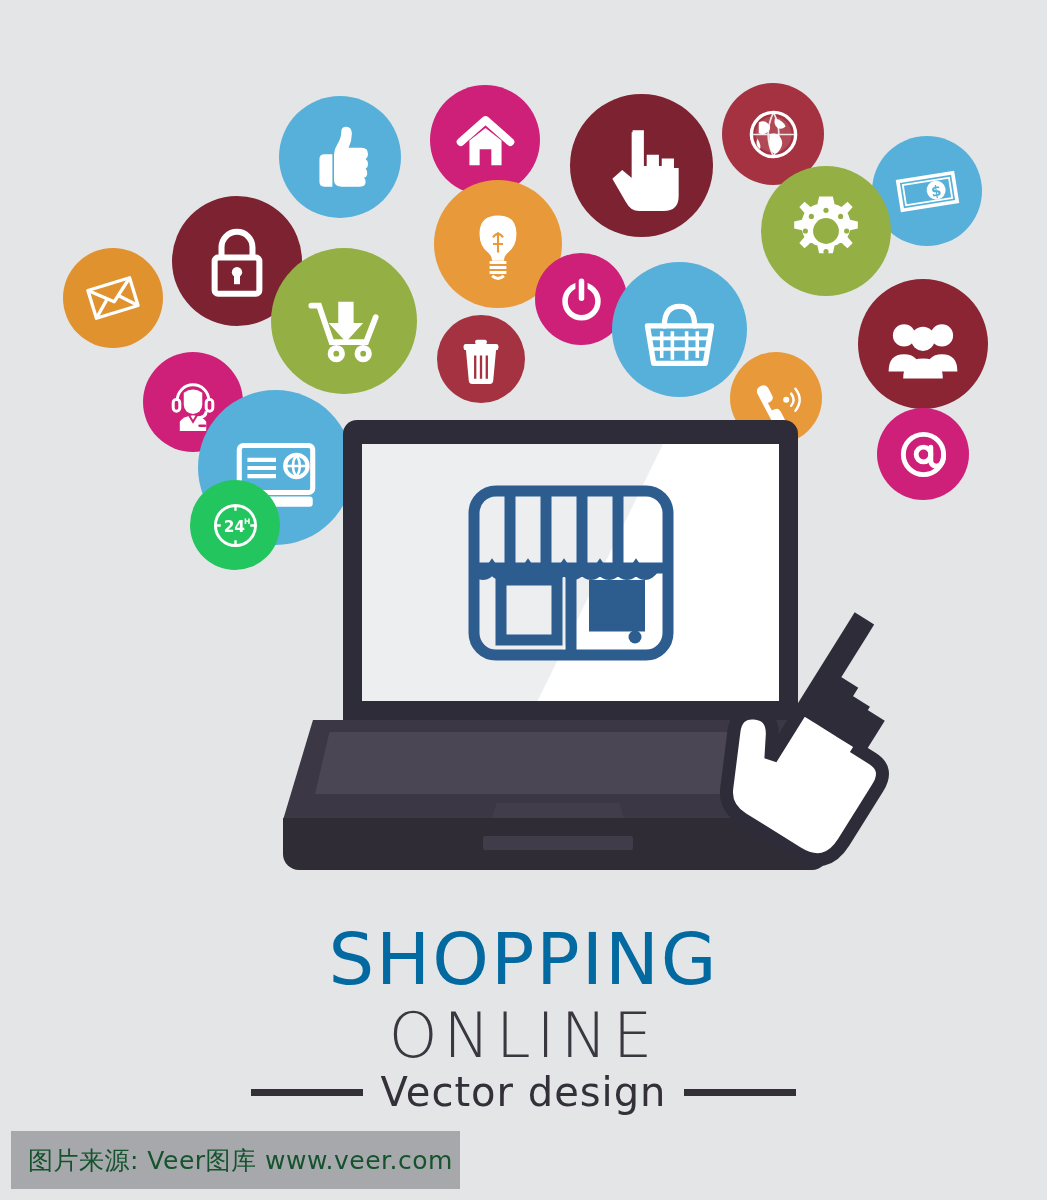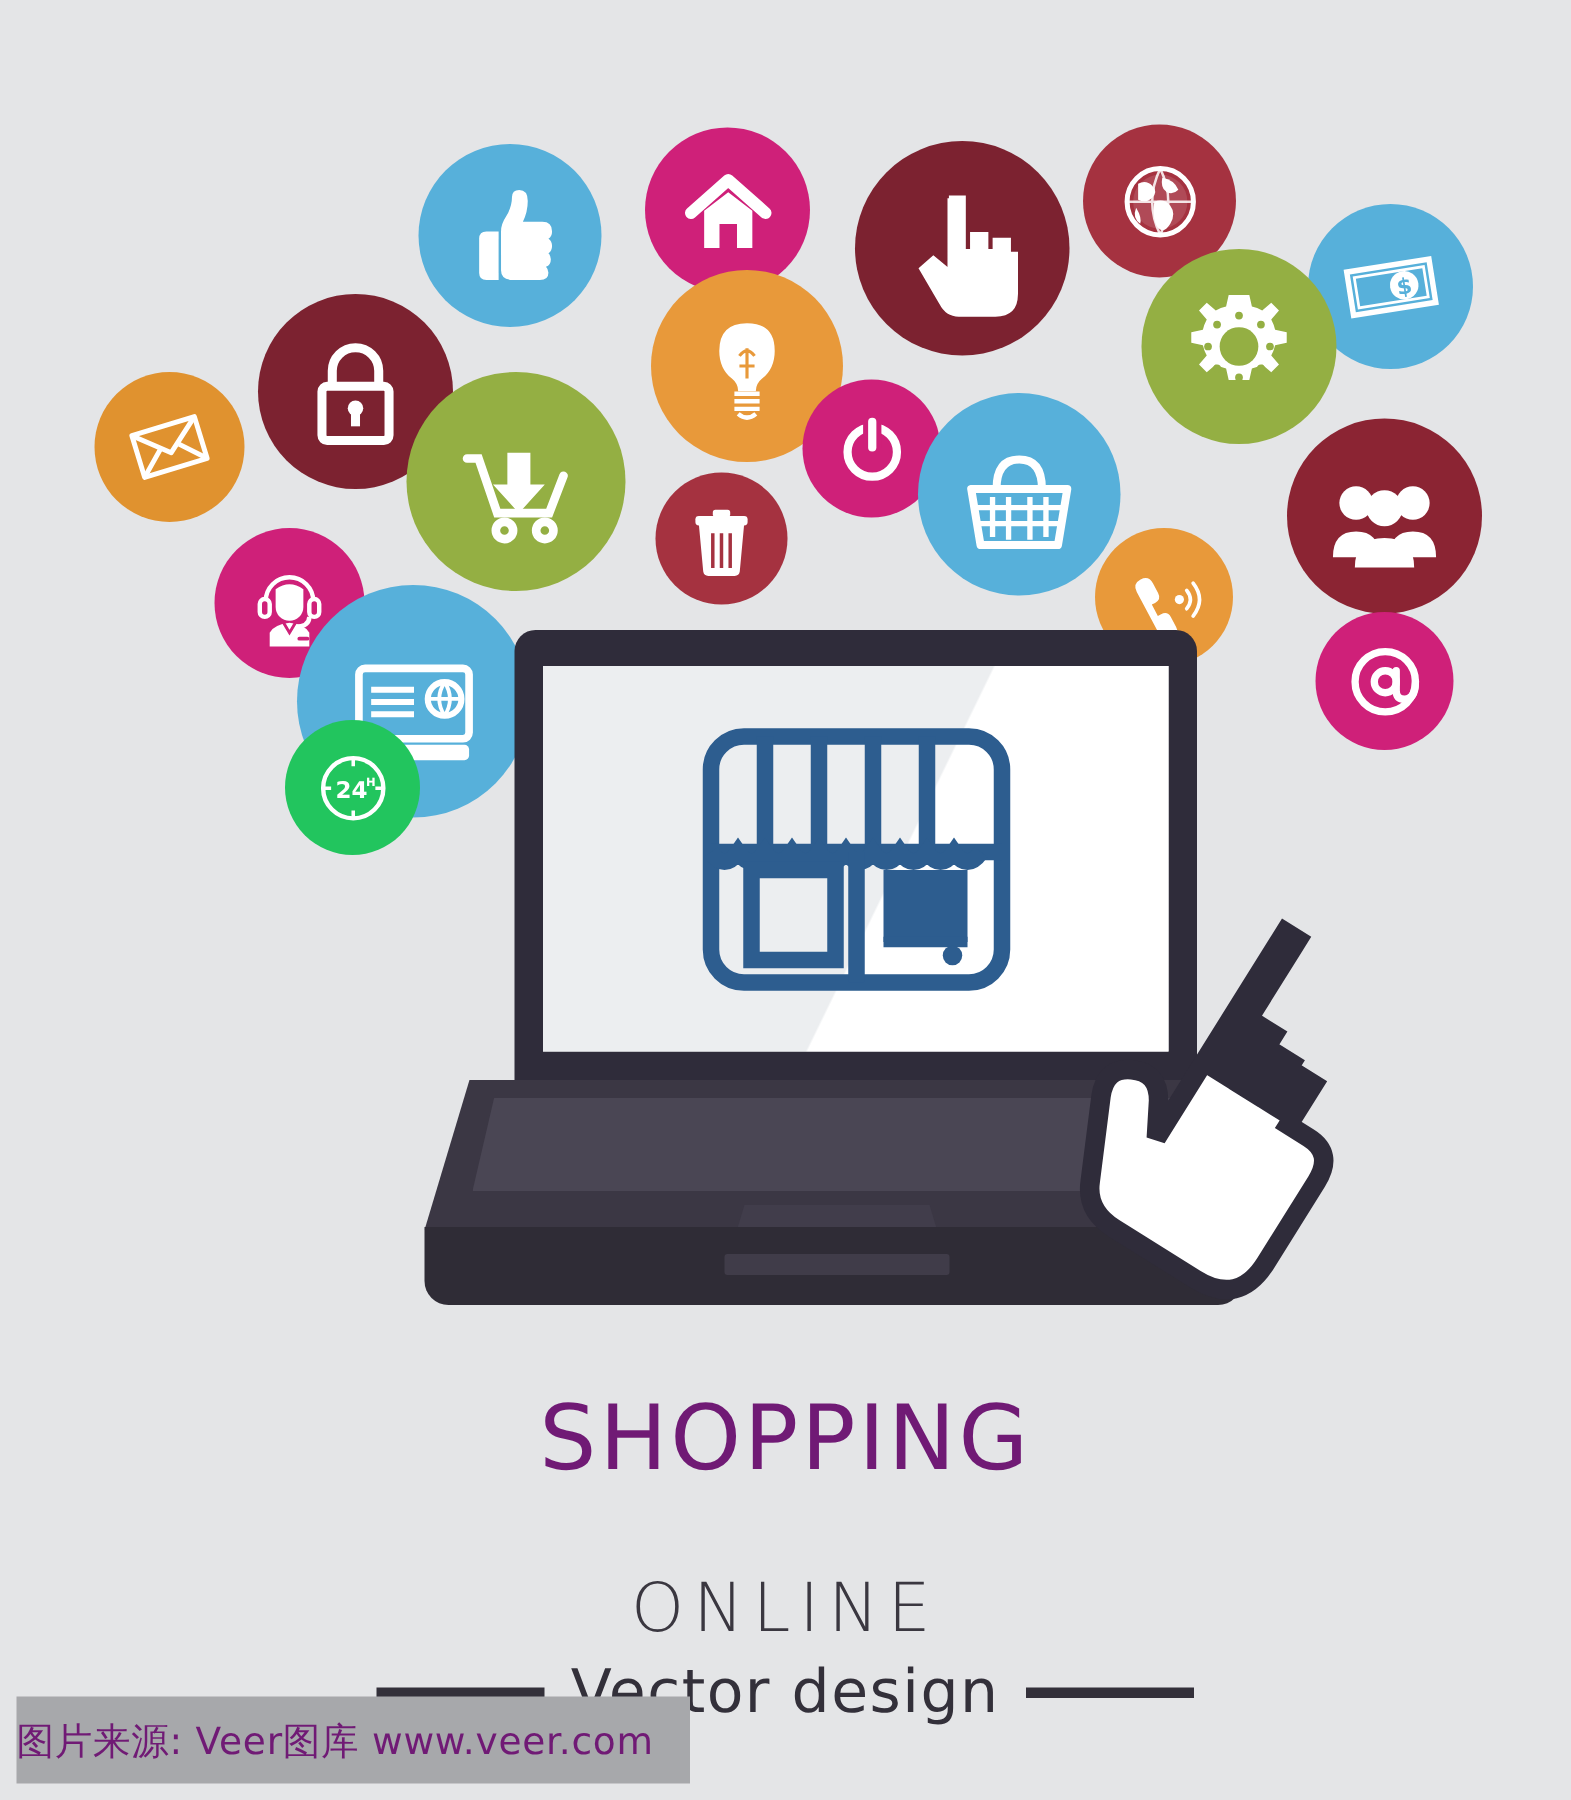--- a/index.html
+++ b/index.html
@@ -59,46 +59,45 @@
     position:absolute;left:200px;top:416px;width:150px;height:14px;
     background:#403c49;border-radius:2px;
   }
 
   
   .cursor{position:absolute;left:690px;top:600px;width:300px;height:300px;}
 
   
   .headline{position:absolute;left:0;top:915px;width:1047px;text-align:center;}
   .t-shopping{
-    font-size:60px;line-height:88px;color:#701a75;
+    font-size:72px;line-height:88px;color:#0369a1;
     letter-spacing:2px;font-weight:400;
     font-family:"DejaVu Sans", sans-serif;
   }
   .t-online{
-    font-size:45px;line-height:66px;color:#3a3740;
+    font-size:62px;line-height:66px;color:#3a3740;
     letter-spacing:6px;font-weight:300;
     font-family:"DejaVu Sans", sans-serif;
-    margin-top:36px;
   }
   .t-vector-row{
     display:flex;align-items:center;justify-content:center;gap:18px;margin-top:2px;
   }
   .dash{width:112px;height:7px;background:#33303a;}
   .t-vector{
     font-size:40px;line-height:42px;color:#33303a;letter-spacing:1px;
     font-family:"DejaVu Sans", sans-serif;
   }
 
   
   .watermark{
     position:absolute;left:11px;top:1131px;width:449px;height:58px;
     background:#a7a8ab;display:flex;align-items:center;
   }
   .watermark span{
-    color:#701a75;font-size:25px;letter-spacing:.5px;
+    color:#14532d;font-size:25px;padding-left:17px;letter-spacing:.5px;
     font-family:"DejaVu Sans","Liberation Sans",sans-serif;
   }
 </style>
 </head>
 <body>
 
 <div id="stage">
 
   <div id="bubbles">
       <div class="bubble" title="Email" style="left: 63px; top: 248px; width: 100px; height: 100px; background: rgb(224, 146, 47);">

